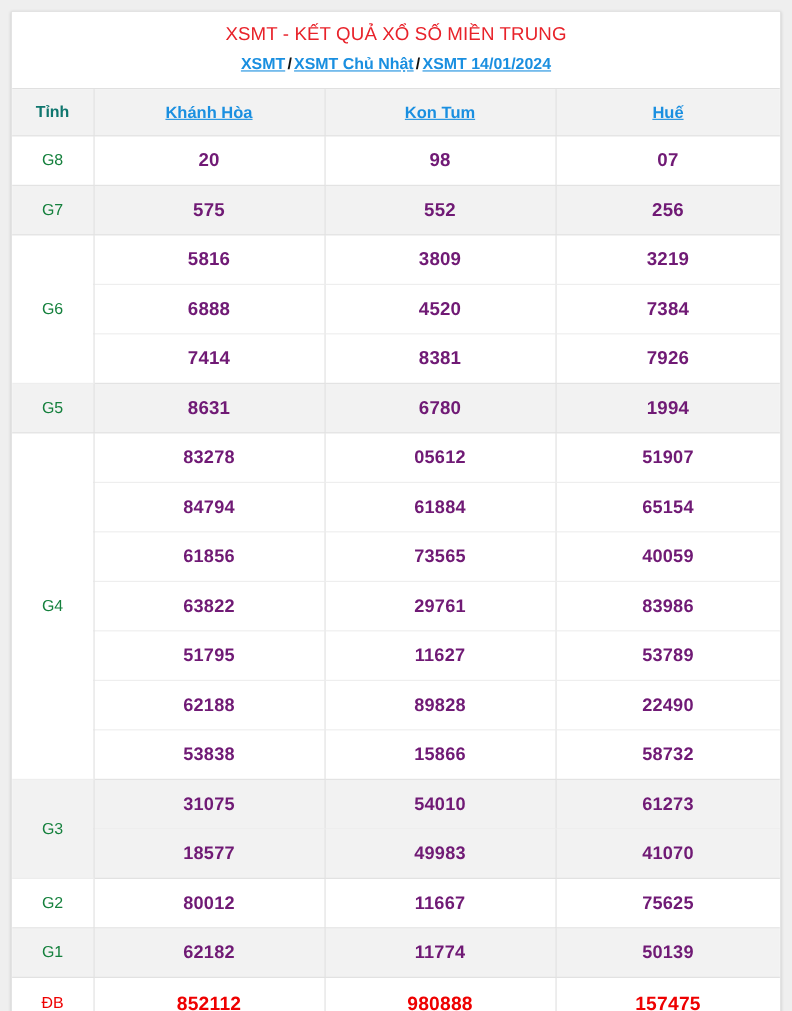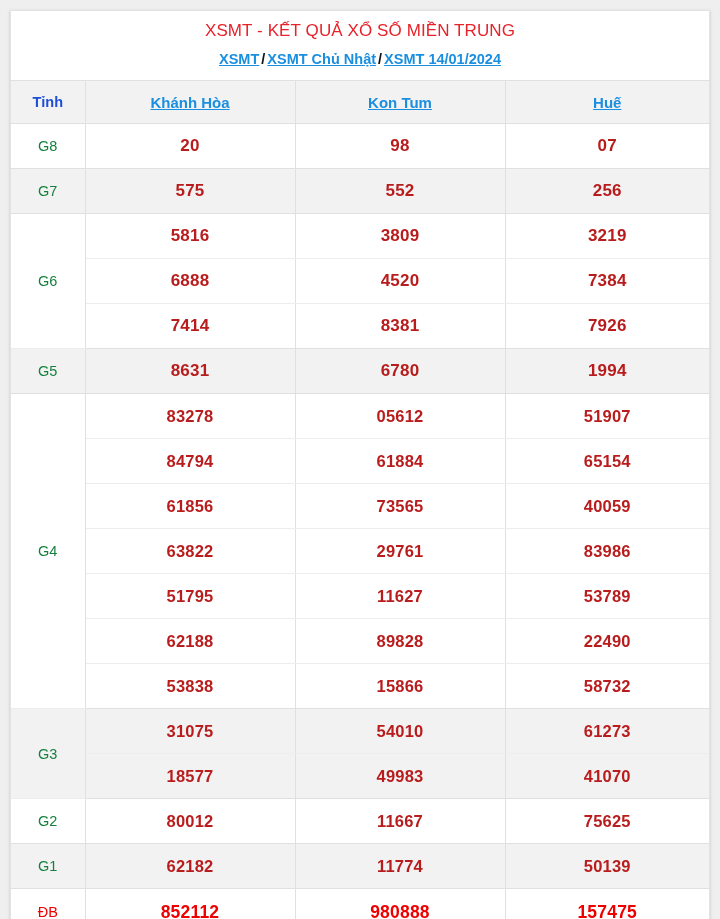--- a/index.html
+++ b/index.html
@@ -90,21 +90,21 @@
 
   
   tr.head-row { background: #f2f2f2; }
   tr.head-row th {
     height: 42px;
     font-size: 14.5px;
     font-weight: bold;
     color: #555;
   }
   tr.head-row th.prize-head {
-    color: #1d4ed8;
+    color: #0f766e;
     font-size: 14.5px;
   }
   tr.head-row th a {
     color: #1a8fe0;
     font-weight: bold;
     font-size: 15px;
   }
 
   
   td.prize {
@@ -114,21 +114,21 @@
   }
   td.prize.db-label {
     color: #ee0000;
     font-weight: 400;
   }
 
   
   td.num {
     font-size: 17px;
     font-weight: bold;
-    color: #b91c1c;
+    color: #701a75;
     height: 44px;
     letter-spacing: 0.2px;
   }
   td.num.small {
     font-size: 16.5px;
     margin-left: 20px;
   }
   td.num.db {
     color: #ee0000;
     font-size: 17.5px;

